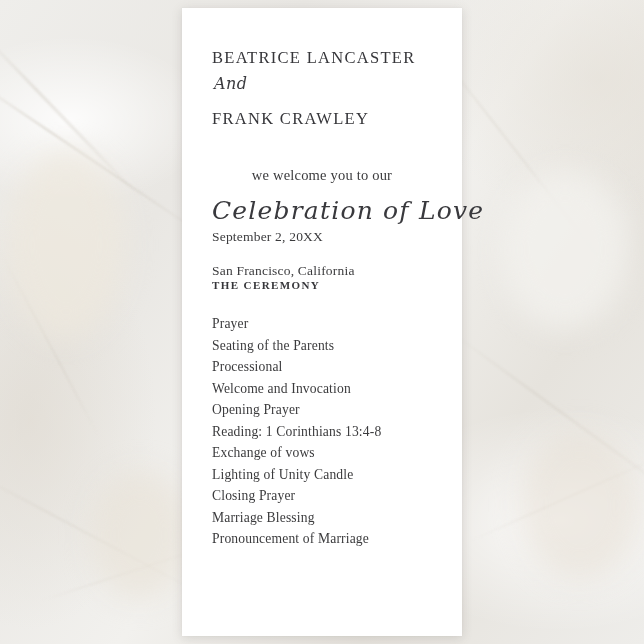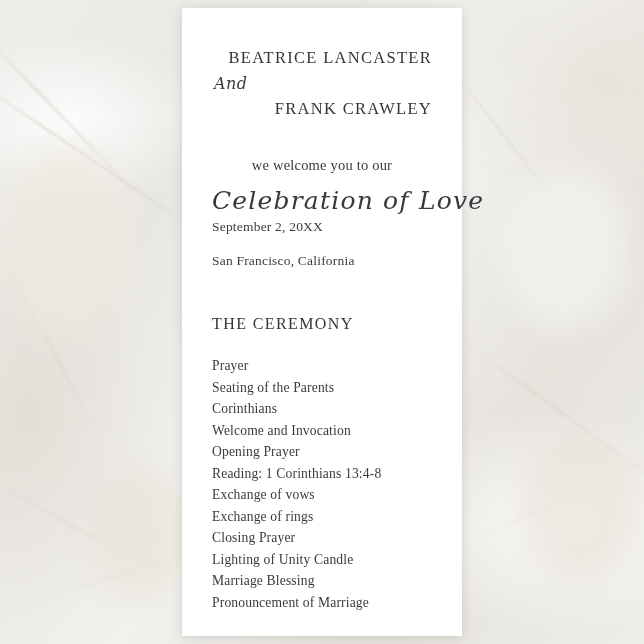--- a/index.html
+++ b/index.html
@@ -65,28 +65,27 @@
   .names {
     margin-top: 40px;
   }
   .name-line {
     font-family: "Liberation Serif", serif;
     font-size: 16.5px;
     letter-spacing: 1.3px;
     color: #36363a;
     line-height: 1.25;
     white-space: nowrap;
-    text-align: right;
   }
   .and-script {
     font-family: "DejaVu Serif", serif;
     font-style: italic;
     font-size: 16px;
     color: #3a3a3e;
-    margin: 5px 0 6px 2px;
+    margin: 5px 0 16px 2px;
     letter-spacing: 0.5px;
   }
 
   .welcome {
     margin-top: 38px;
     font-size: 14.5px;
     color: #3b3b3d;
     letter-spacing: 0.2px;
     text-align: center;
   }
@@ -106,24 +105,24 @@
     font-size: 13.5px;
     letter-spacing: 0.2px;
   }
   .place {
     margin-top: 18px;
     font-size: 13.5px;
     letter-spacing: 0.2px;
   }
 
   .section-title {
-    margin-top: 46px;
-    font-size: 16px;
+    font-size: 11px;
     letter-spacing: 1.4px;
     color: #36363a;
+    font-weight: bold;
   }
 
   .program-list {
     list-style: none;
     margin-top: 22px;
   }
   .program-list li {
     font-size: 13.6px;
     line-height: 21.5px;
     letter-spacing: 0.15px;
@@ -161,25 +160,24 @@
   <div class="celebration">Celebration of Love</div>
 
   <div class="date">September 2, 20XX</div>
   <div class="place">San Francisco, California</div>
 
   <div class="section-title">THE CEREMONY</div>
 
   <ul class="program-list">
     <li>Prayer</li>
     <li>Seating of the Parents</li>
-    <li>Corinthians</li>
+    <li>Processional</li>
     <li>Welcome and Invocation</li>
     <li>Opening Prayer</li>
     <li>Reading: 1 Corinthians 13:4-8</li>
     <li>Exchange of vows</li>
-    <li>Exchange of rings</li>
+    <li>Lighting of Unity Candle</li>
     <li>Closing Prayer</li>
-    <li>Lighting of Unity Candle</li>
     <li>Marriage Blessing</li>
     <li>Pronouncement of Marriage</li>
   </ul>
 
 </div>
 
 </body></html>

